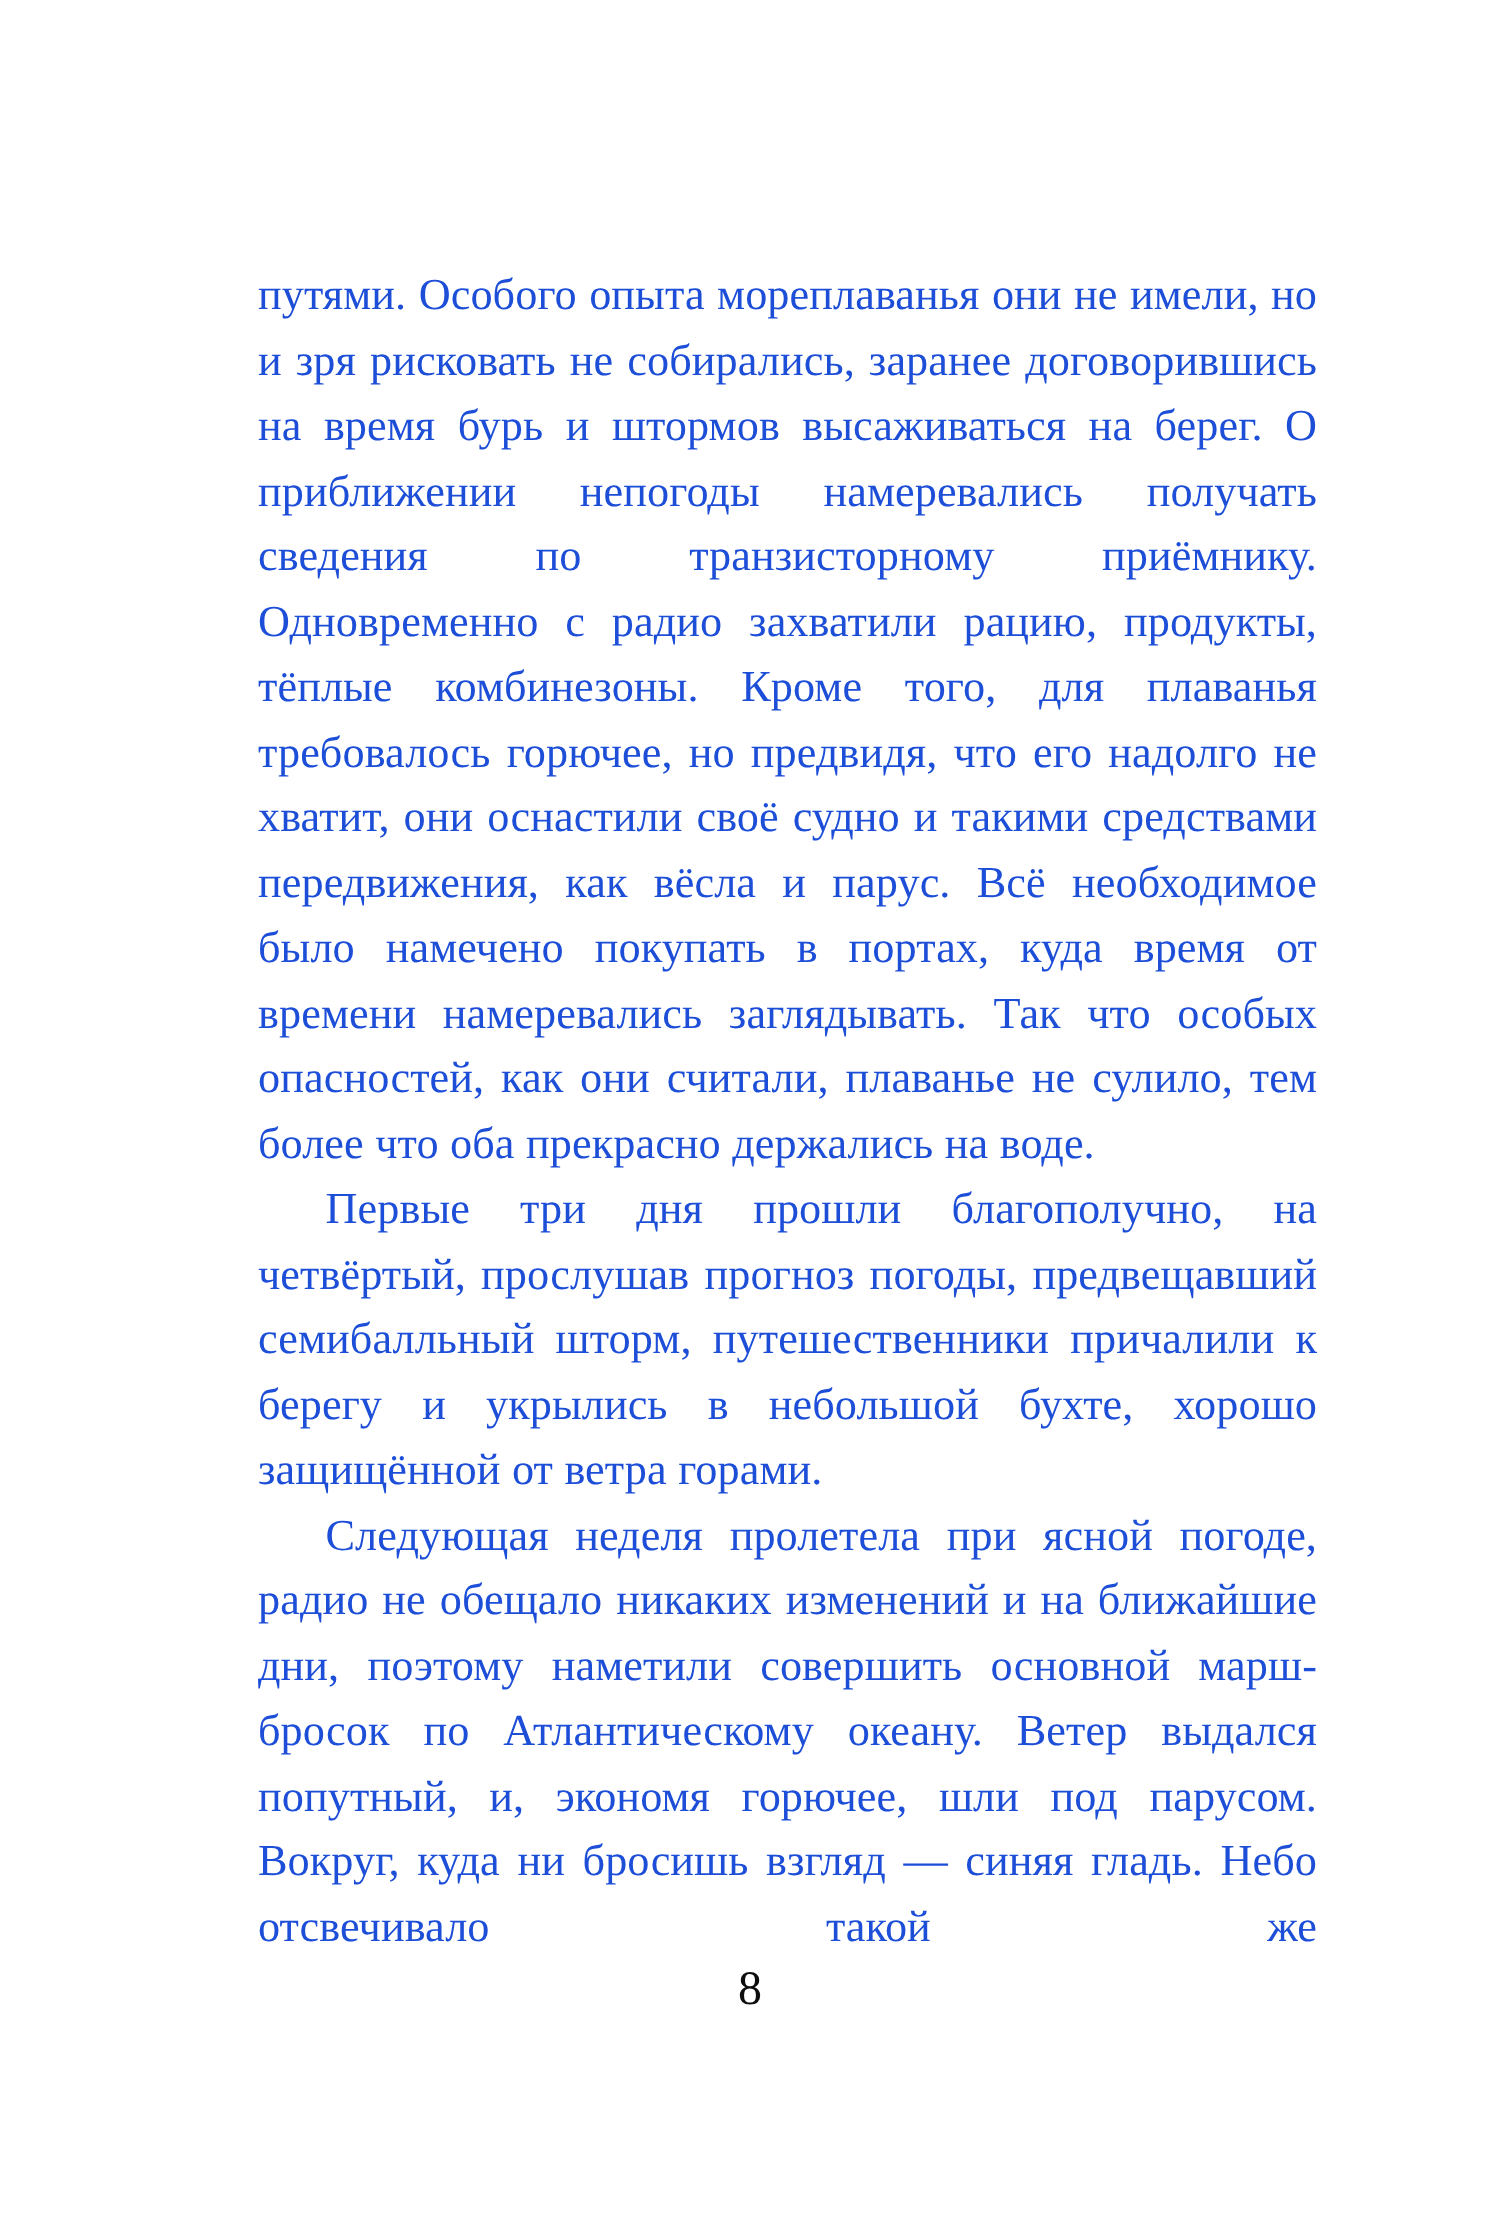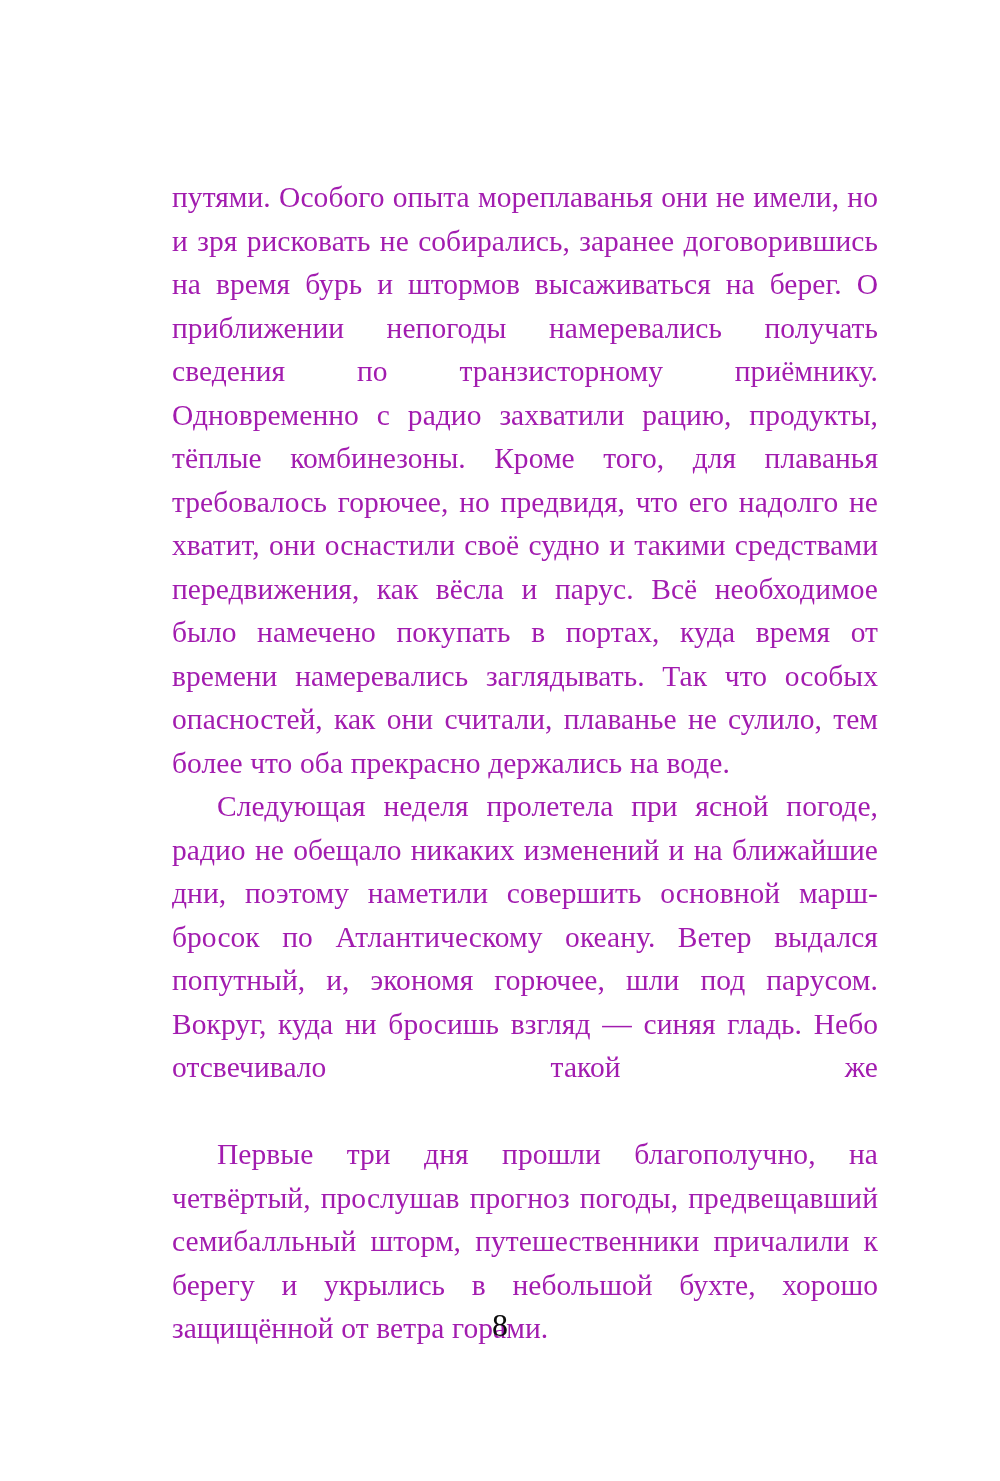--- a/index.html
+++ b/index.html
@@ -26,21 +26,21 @@
   }
 
   .para {
     margin: 0;
     text-align: justify;
     text-justify: inter-word;
     font-size: 29.5px;
     line-height: 43.5px;
     letter-spacing: 0.05px;
     word-spacing: 0.2px;
-    color: #a21caf;
+    color: #1d4ed8;
     hyphens: manual;
   }
 
   .para.indented {
     text-indent: 45px;
   }
 
   
   .para.continues::after {
     content: "";
@@ -63,21 +63,21 @@
 </style>
 </head>
 <body>
 
 <div class="page">
 
   <div class="text-block">
 
     <p class="para">путями. Особого опыта мореплаванья они не имели, но и зря рисковать не собирались, заранее договорившись на время бурь и штормов высаживаться на берег. О приближении непогоды намеревались получать сведения по транзисторному приёмнику. Одновременно с радио захватили рацию, продукты, тёплые комбинезоны. Кроме того, для плаванья требовалось горючее, но предвидя, что его надолго не хватит, они оснастили своё судно и такими средствами передвижения, как вёсла и парус. Всё необходимое было намечено покупать в портах, куда время от времени намеревались заглядывать. Так что особых опасностей, как они считали, плаванье не сулило, тем более что оба прекрасно держались на воде.</p>
 
+    <p class="para indented">Первые три дня прошли благополучно, на четвёртый, прослушав прогноз погоды, предвещавший семибалльный шторм, путешественники причалили к берегу и укрылись в небольшой бухте, хорошо защищённой от ветра горами.</p>
+
     <p class="para indented continues">Следующая неделя пролетела при ясной погоде, радио не обещало никаких изменений и на ближайшие дни, поэтому наметили совершить основной марш-бросок по Атлантическому океану. Ветер выдался попутный, и, экономя горючее, шли под парусом. Вокруг, куда ни бросишь взгляд — синяя гладь. Небо отсвечивало такой же</p>
-
-    <p class="para indented">Первые три дня прошли благополучно, на четвёртый, прослушав прогноз погоды, предвещавший семибалльный шторм, путешественники причалили к берегу и укрылись в небольшой бухте, хорошо защищённой от ветра горами.</p>
 
   </div>
 
   <div class="page-number">8</div>
 
 </div>
 
 </body></html>

